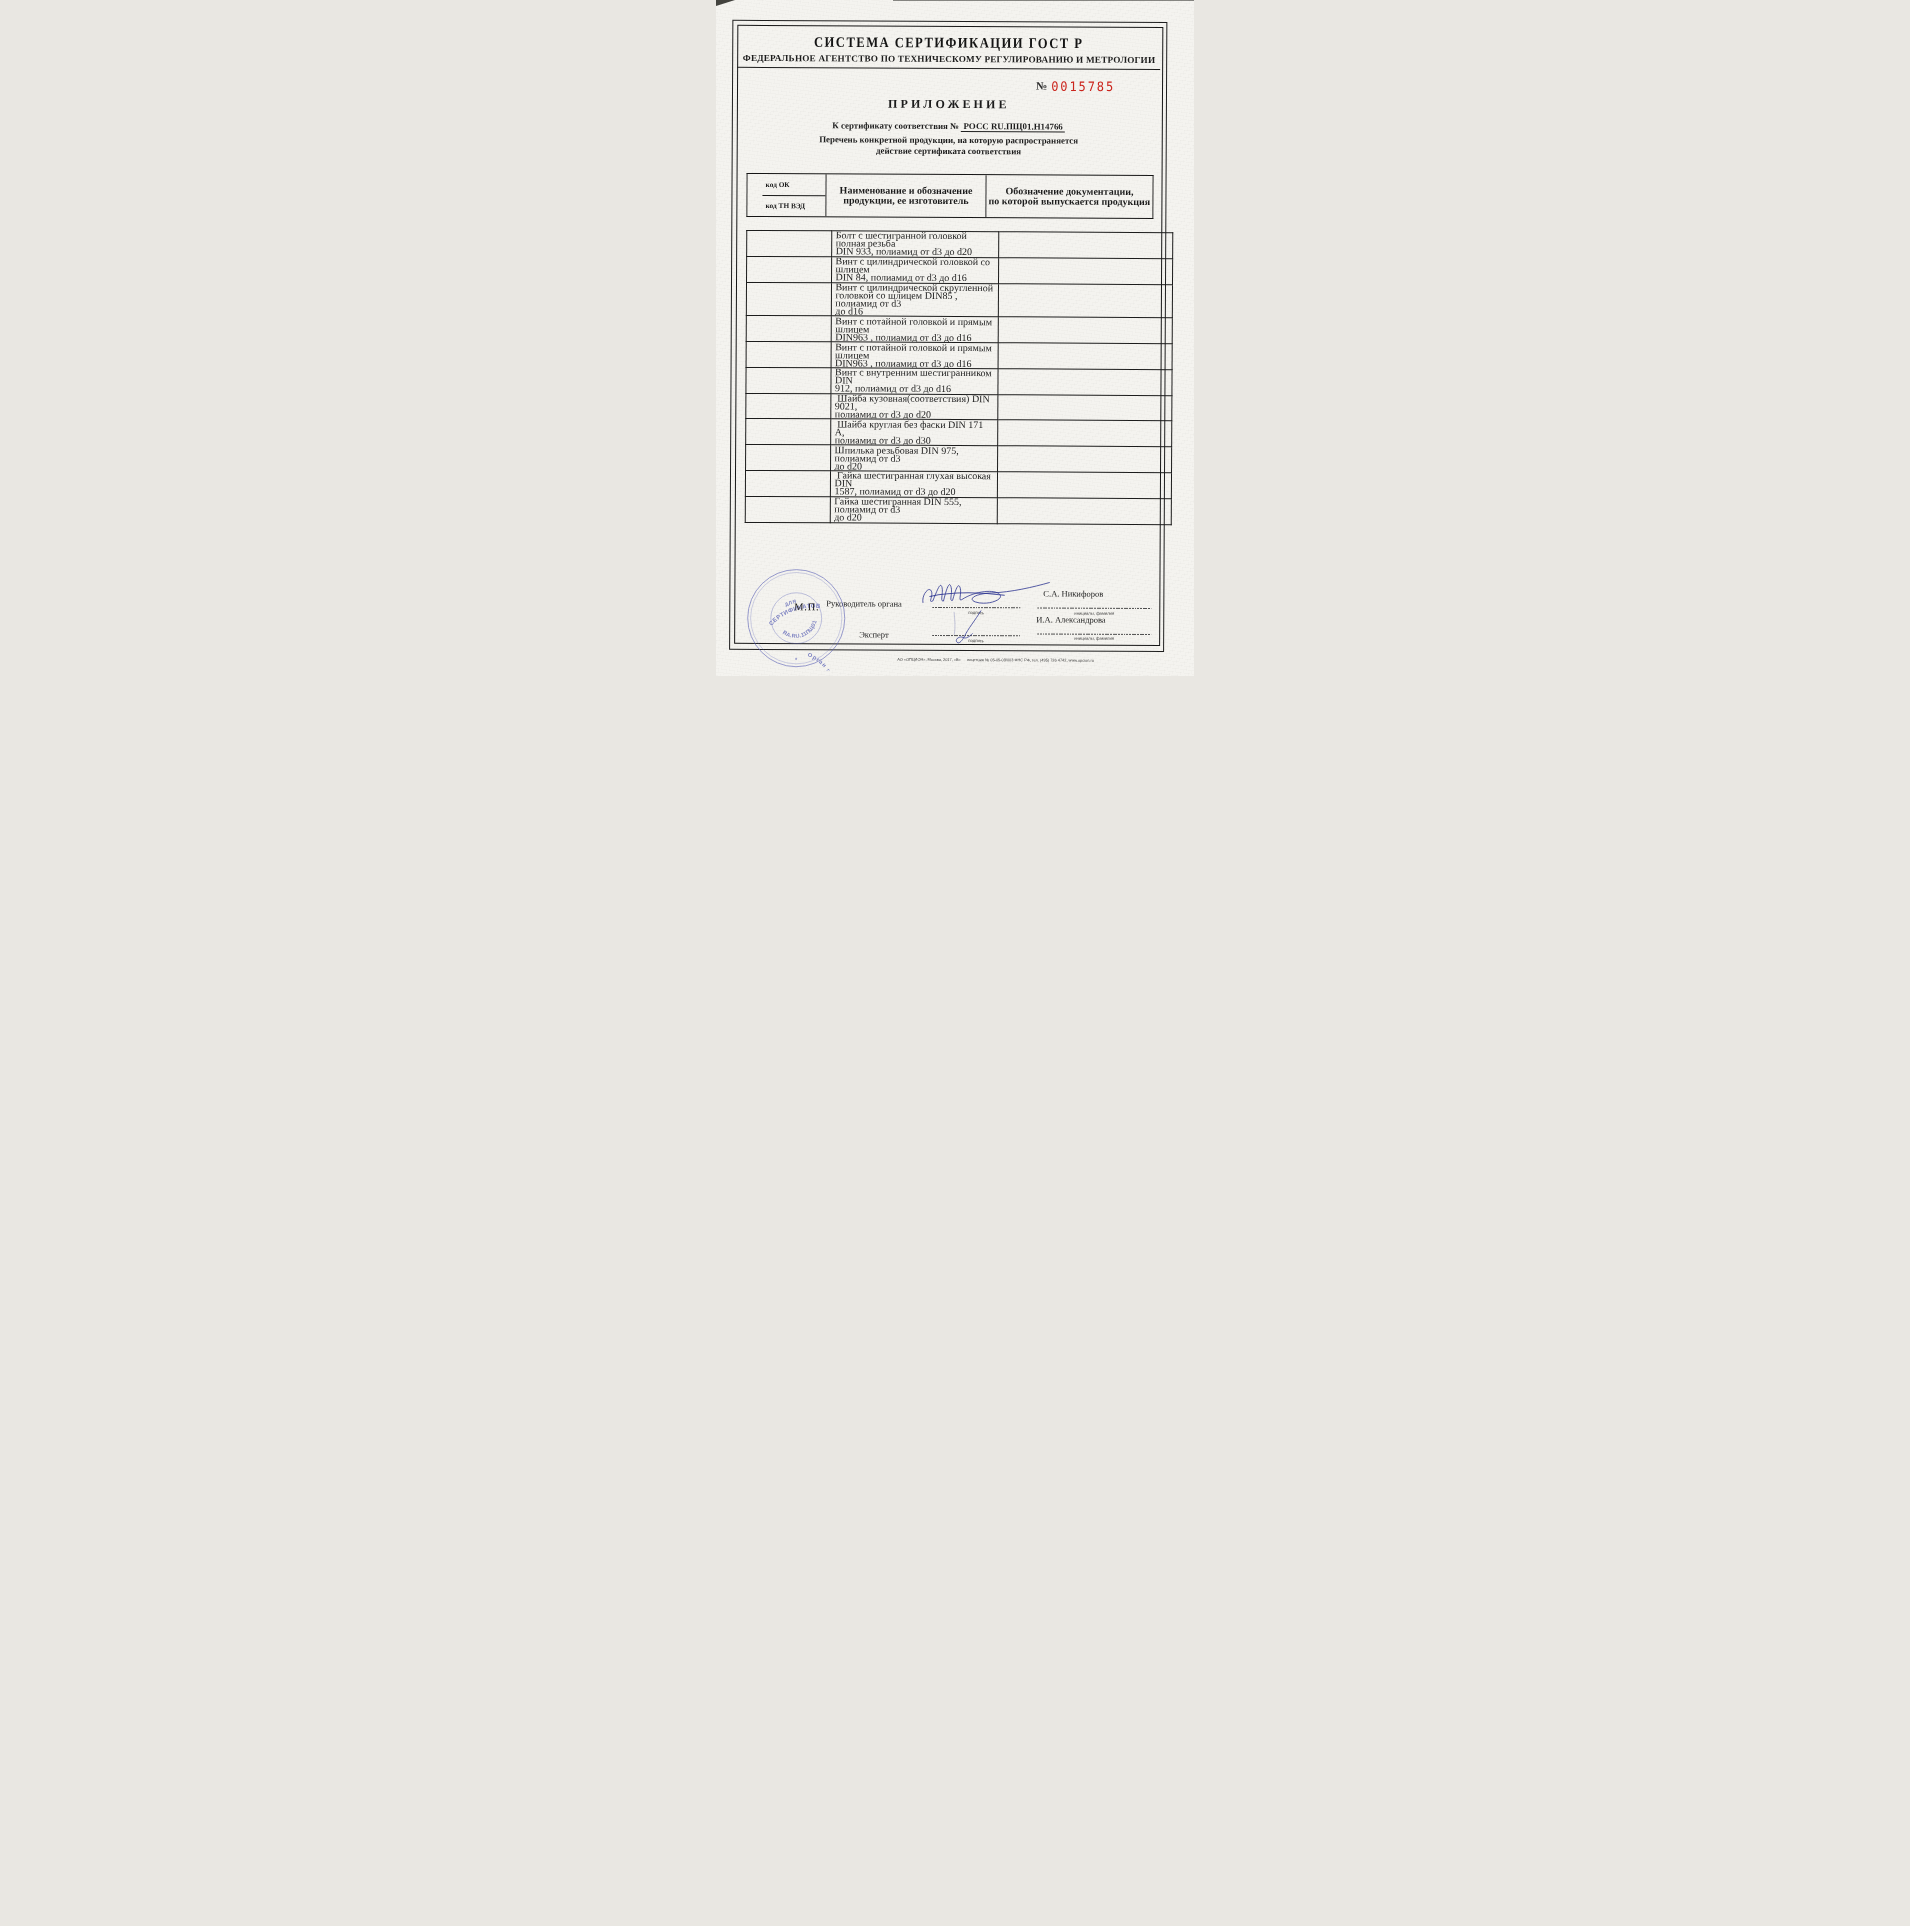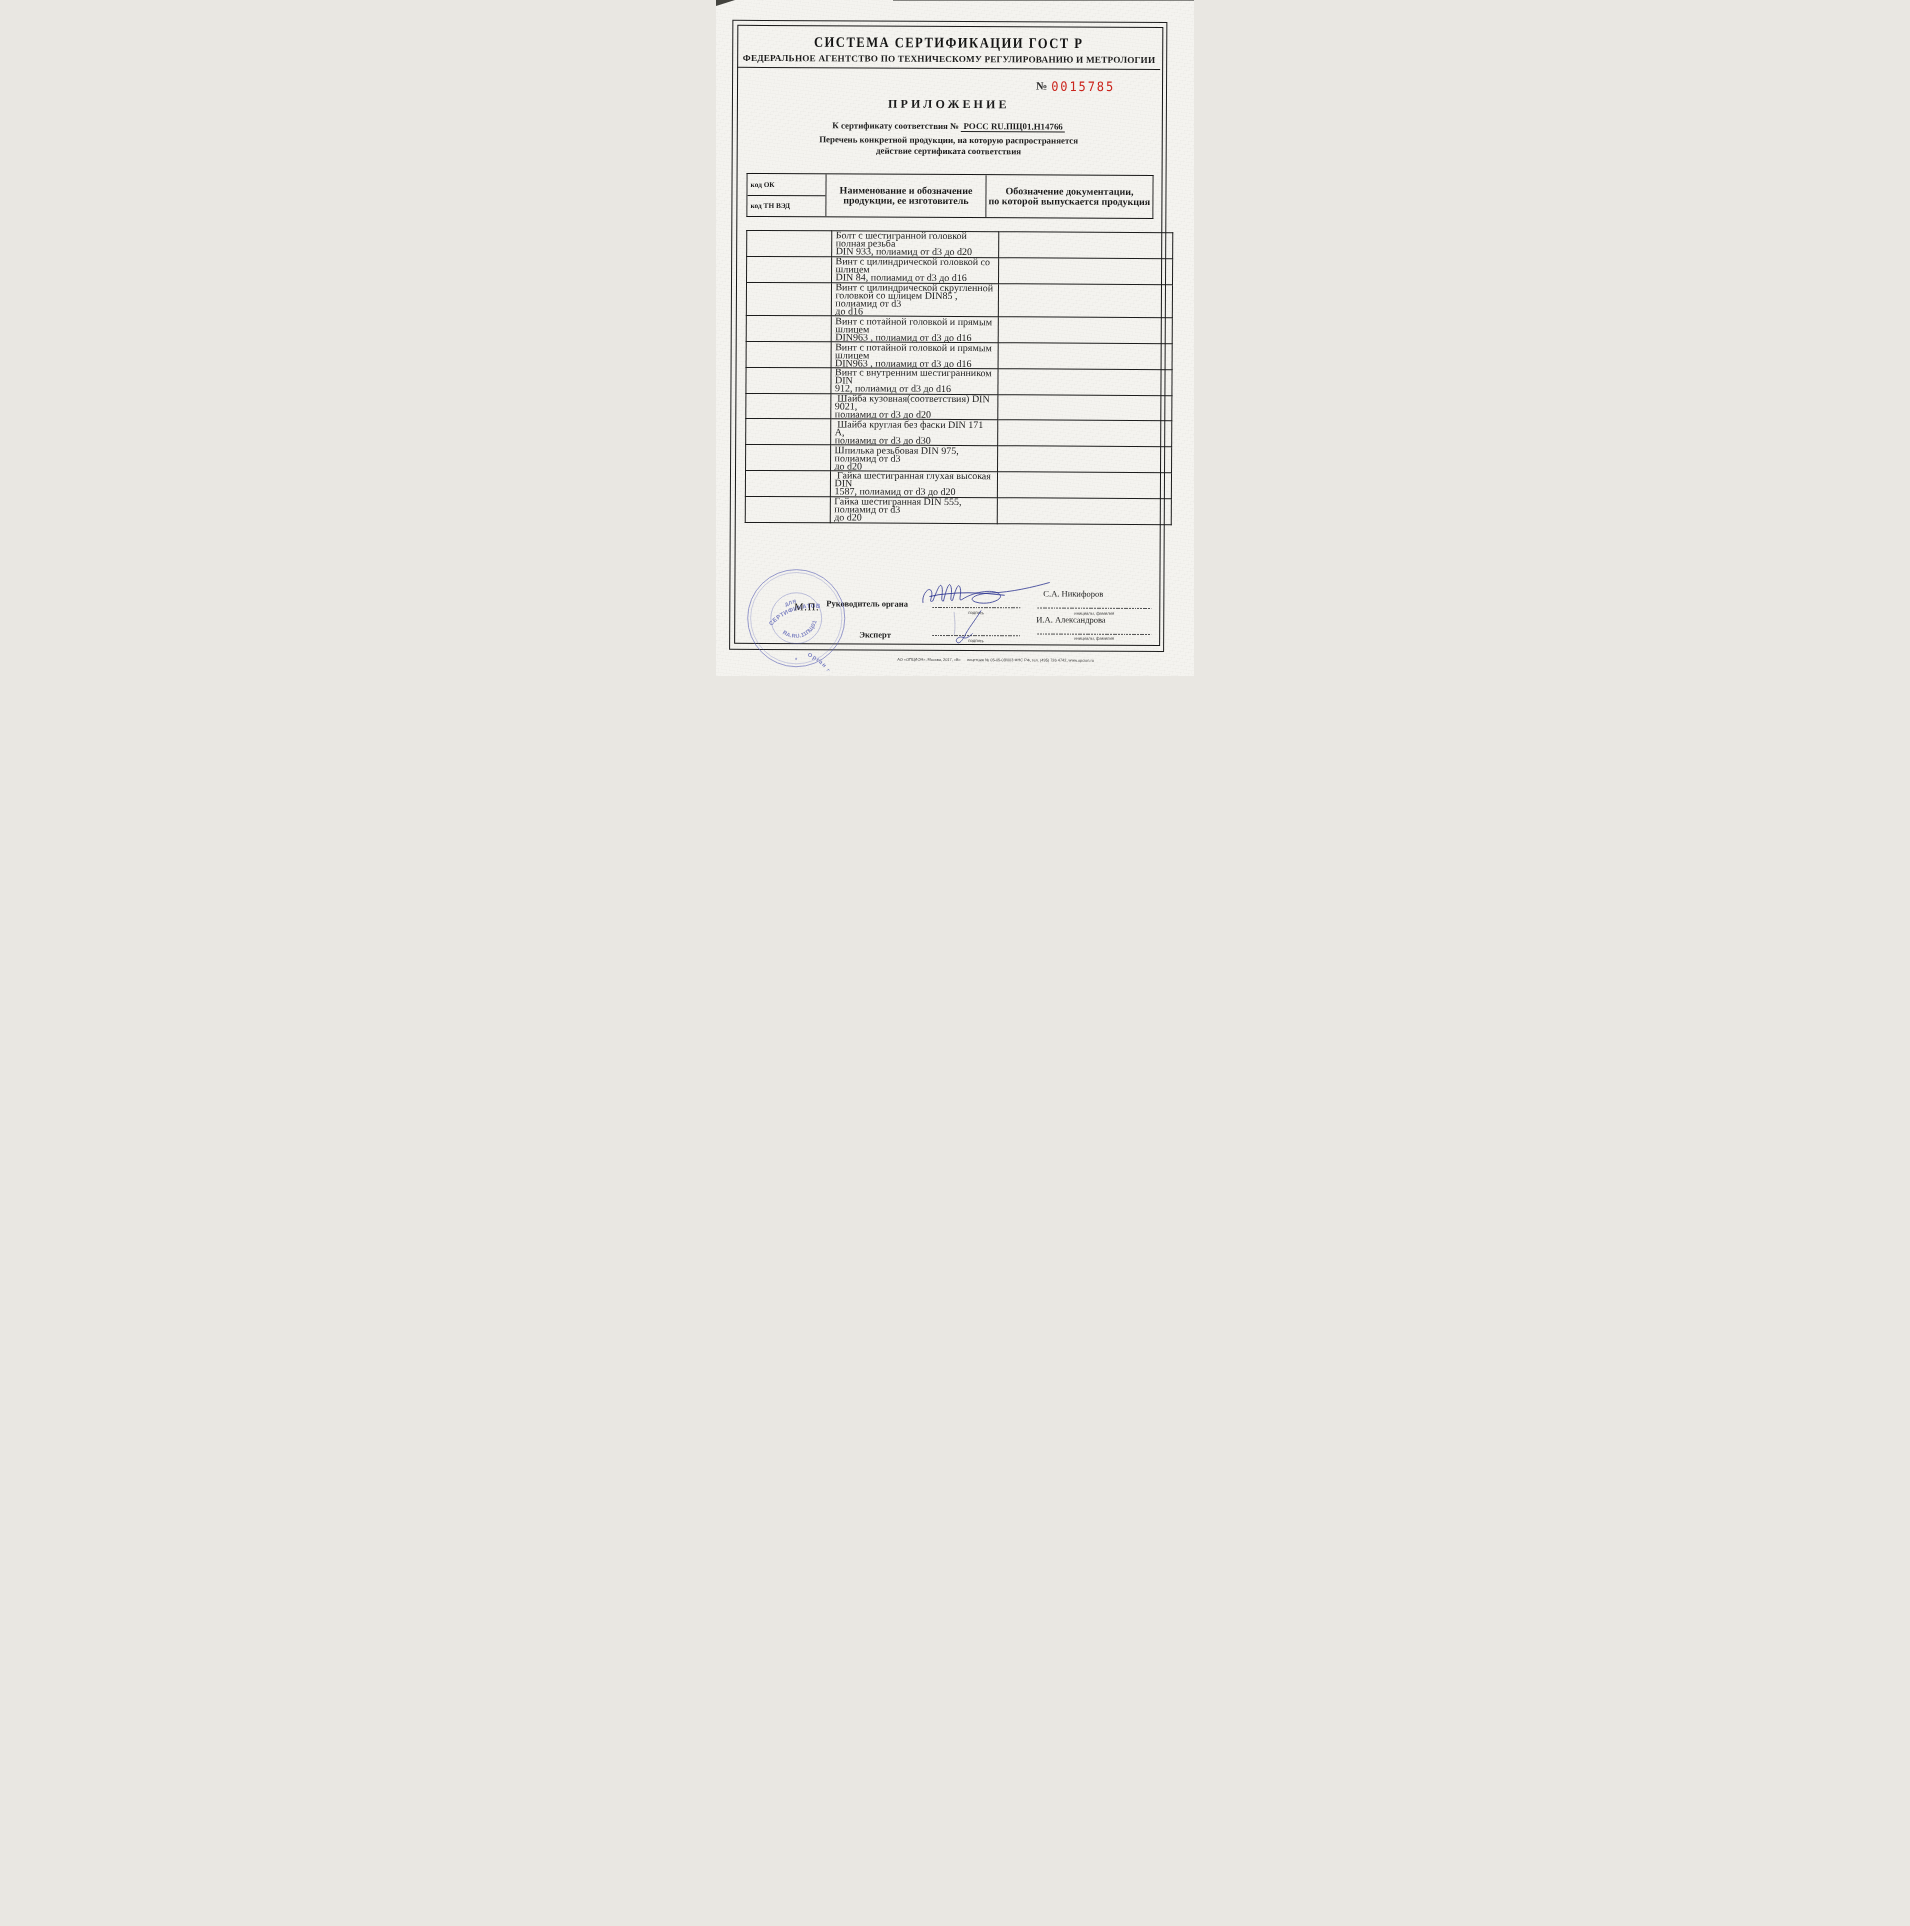--- a/index.html
+++ b/index.html
@@ -50,39 +50,39 @@
   .cert-line .num { border-bottom:0.8px solid #222; padding:0 2.3px 0.4px 2.3px; }
   .subtitle { top:135px; font-size:8.9px; font-weight:bold; line-height:10.8px; white-space:pre-line; }
 
   
   .htable { position:absolute; left:30px; top:174px; width:407px; height:44px;
     border-top:1.2px solid #151515; border-bottom:1.2px solid #151515;
     border-left:0.6px solid #2a2a2a; border-right:0.6px solid #2a2a2a;
     display:flex; box-sizing:border-box; }
   .hcol1 { width:79px; border-right:0.6px solid #2a2a2a; display:flex; flex-direction:column; box-sizing:border-box; }
   .hcol1 .cell { flex:1; display:flex; align-items:center; padding-left:3.1px;
-    font-weight:bold; font-size:7.3px; }
+    font-weight:bold; font-size:7.3px;margin-left:15px; }
   .hcol1 .cell.second { border-top:1px solid #1a1a1a; }
   .hcol2 { width:160px; border-right:0.6px solid #2a2a2a; box-sizing:border-box; }
   .hcol2, .hcol3 { display:flex; align-items:center; justify-content:center; text-align:center;
     font-weight:bold; font-size:10px; line-height:10px; white-space:pre-line; }
   .hcol3 { flex:1; }
 
   
   .ptable { position:absolute; left:30px; top:231px; }
   table.grid { border-collapse:collapse; table-layout:fixed; width:407px; }
   table.grid td { border:0.6px solid #1c1c1c; border-top-width:1px; border-bottom-width:1px;
     vertical-align:top; padding:0.4px 2.3px 0.4px 3.1px; font-size:10px; line-height:8px;
     white-space:pre-wrap; overflow:hidden; }
   table.grid tr { height:21px; }
   table.grid tr.tall { height:31px; }
   td.c-code { width:79px; } td.c-prod { width:160px; } td.c-doc { width:168px; }
 
   
-  .role { position:absolute; font-size:8.5px; font-weight:bold; }
+  .role { position:absolute; font-size:8.5px; font-weight:normal; }
   .role1 { left:112px; top:599px; }
   .role2 { left:112px; top:630px;margin-left:33px; }
   .sigline { position:absolute; height:0.8px;
     background:repeating-linear-gradient(90deg,#4e4e4e 0 1.9px, rgba(0,0,0,0) 1.9px 2.7px); }
   .sl1 { left:218px; top:607px; width:88px; }
   .nl1 { left:323px; top:607px; width:114px; }
   .sl2 { left:218px; top:635px; width:88px; }
   .nl2 { left:323px; top:633px; width:114px; }
   .caption { position:absolute; font-family:"Liberation Sans", sans-serif; font-size:4.2px; color:#3a3a3a; text-align:center; }
   .cap-s1 { left:218px; top:610px; width:88px; }

